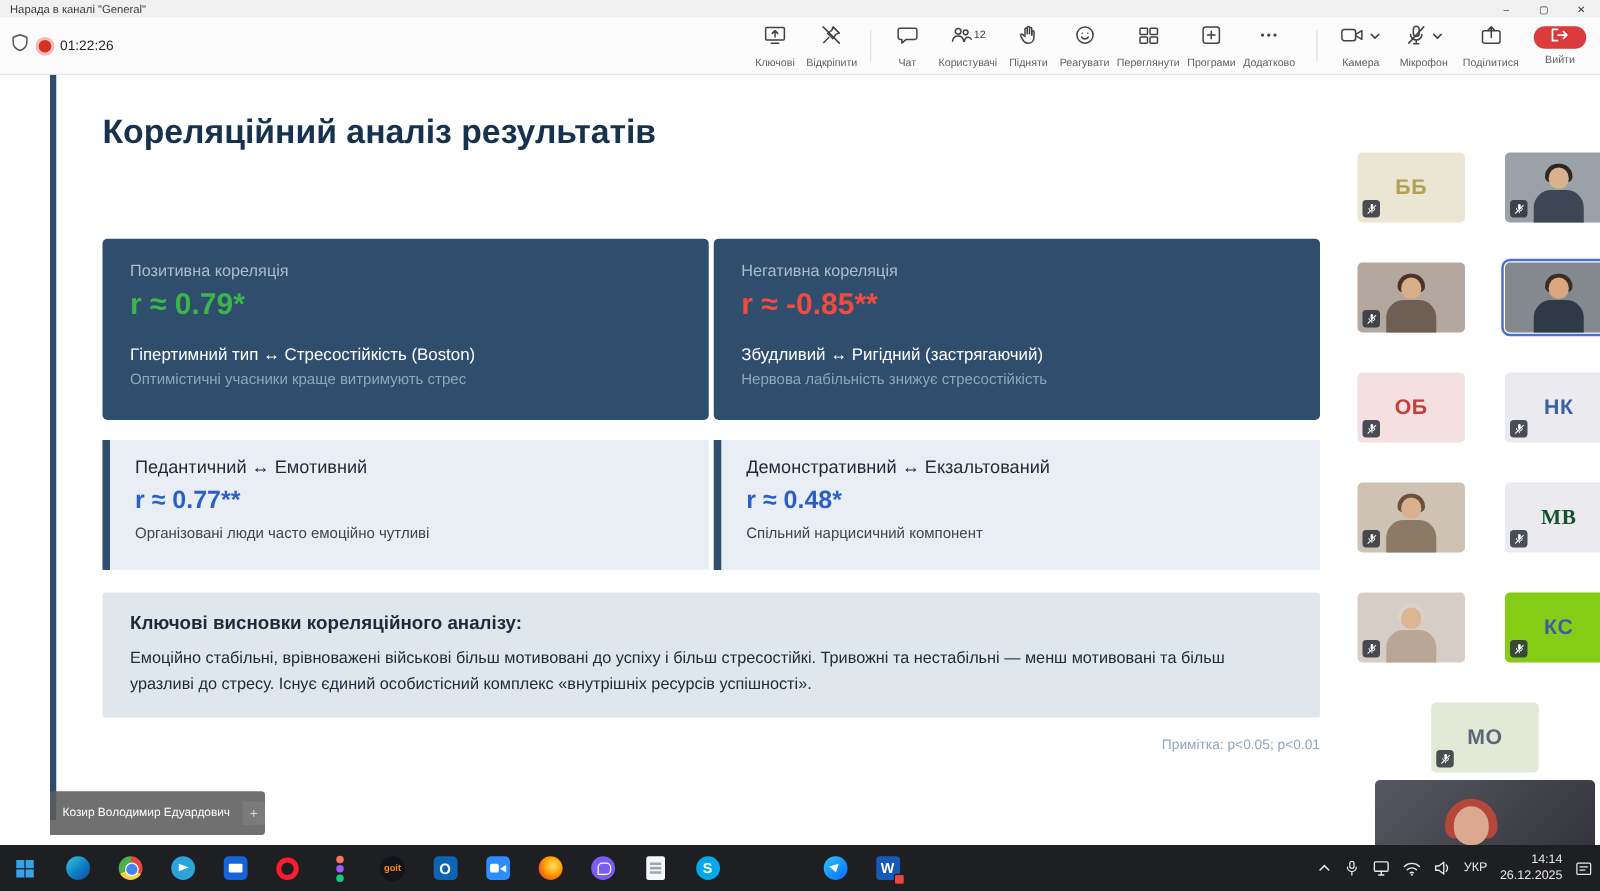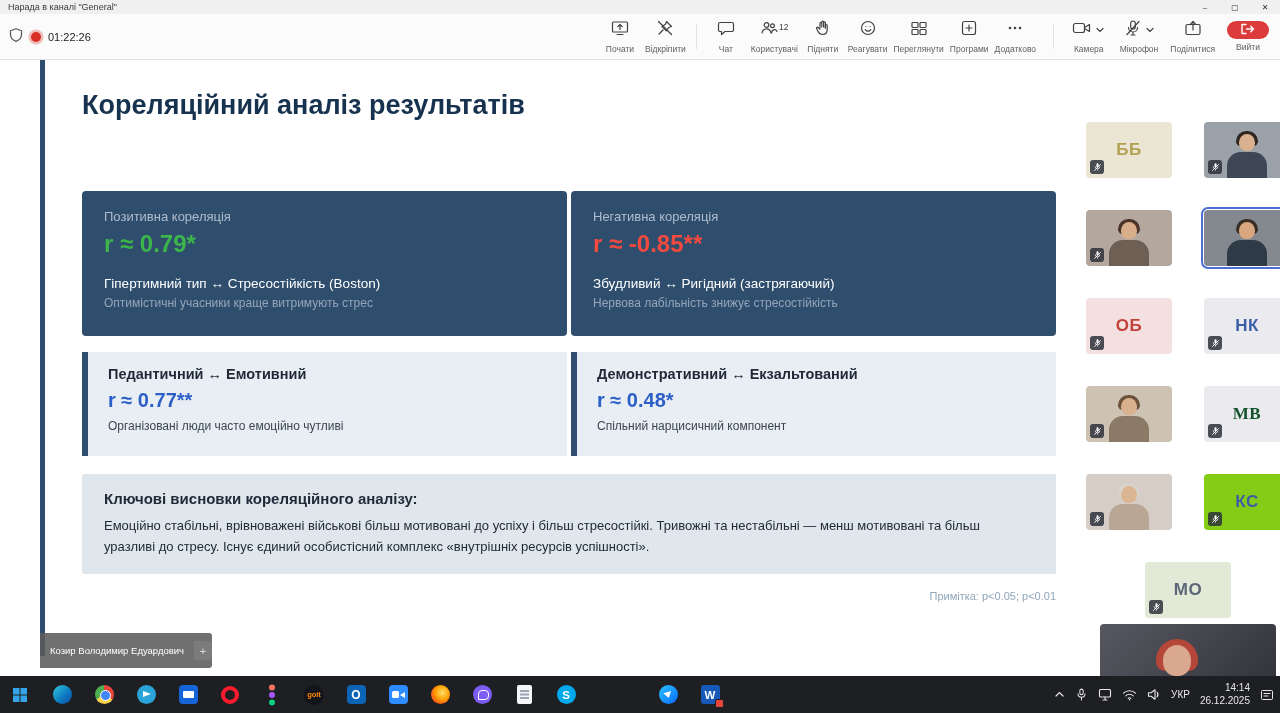--- a/index.html
+++ b/index.html
@@ -35,21 +35,21 @@
   .slide-inner { padding:30px 40px 0 42px; }
   .slide-title { font-size:27px; font-weight:bold; color:#16324f; margin:0 0 70px; }
   .row-cards { display:flex; gap:4px; }
   .card-dark { flex:1; height:145px; background:#2f4e6e; border-radius:4px; padding:18px 22px; }
   .card-dark .c-label { font-size:13px; color:#aebccd; margin-bottom:6px; }
   .card-dark .c-r { font-size:24px; font-weight:bold; margin-bottom:18px; }
   .card-dark .c-pair { font-size:13.5px; color:#ffffff; margin-bottom:5px; }
   .card-dark .c-desc { font-size:12px; color:#93a5bb; }
   .row-light { margin-top:16px; }
   .card-light { flex:1; height:104px; background:#e8eef4; border-left:6px solid #2f4e6e; padding:14px 20px; }
-  .card-light .c-pair { font-size:14.5px; font-weight:bold; color:#1f2937; margin-bottom:7px; }
+  .card-light .c-pair { font-size:14.5px; font-weight:normal; color:#1f2937; margin-bottom:7px; }
   .card-light .c-r { font-size:20px; font-weight:bold; margin-bottom:7px; }
   .card-light .c-desc { font-size:12px; color:#3a4652; }
   .findings { margin-top:18px; background:#dfe6ec; border-radius:2px; padding:16px 22px; }
   .findings .f-title { font-size:15px; font-weight:bold; color:#1f2937; margin-bottom:9px; }
   .findings .f-body { font-size:13px; color:#222c38; line-height:1.6; }
   .note { margin-top:16px; text-align:right; font-size:11px; color:#90a6ba; }
   .presenter-tag { position:absolute; left:0; bottom:8px; height:35px; background:rgba(92,92,92,.88); color:#fff; display:flex; align-items:center; padding:0 0 0 10px; font-size:9.5px; border-radius:0 3px 3px 0; }
   .presenter-tag .plus { margin-left:10px; width:18px; height:19px; display:flex; align-items:center; justify-content:center; background:rgba(130,130,130,.6); color:#ddd; font-size:11px; border-radius:0 3px 3px 0; }
 
   
@@ -131,21 +131,21 @@
       <span class="timer">01:22:26</span>
     </div>
 
     <div class="tb-center">
       <div class="tb-btn">
         <span><svg width="18" height="18" viewBox="0 0 18 18" fill="none" stroke="#424242" stroke-width="1.2">
               <rect x="1.5" y="3" width="15" height="10" rx="1"></rect>
               <path d="M9 10.5V5.5M6.8 7.7L9 5.5l2.2 2.2" stroke-linecap="round" stroke-linejoin="round"></path>
               <path d="M6 15.5h6" stroke-linecap="round"></path>
             </svg></span>
-        <span class="tb-lbl">Почати</span>
+        <span class="tb-lbl">Ключові</span>
       </div>
       <div class="tb-btn">
         <span><svg width="18" height="18" viewBox="0 0 18 18" fill="none" stroke="#424242" stroke-width="1.2">
               <path d="M10.5 2.5l5 5-2.8 1-2.4 3.4L6 7.6l3.4-2.3z" stroke-linejoin="round"></path>
               <path d="M7 11l-4 4" stroke-linecap="round"></path>
               <path d="M2.5 2.5l13 13" stroke-linecap="round"></path>
             </svg></span>
         <span class="tb-lbl">Відкріпити</span>
       </div>
       <div class="tb-sep"></div>

